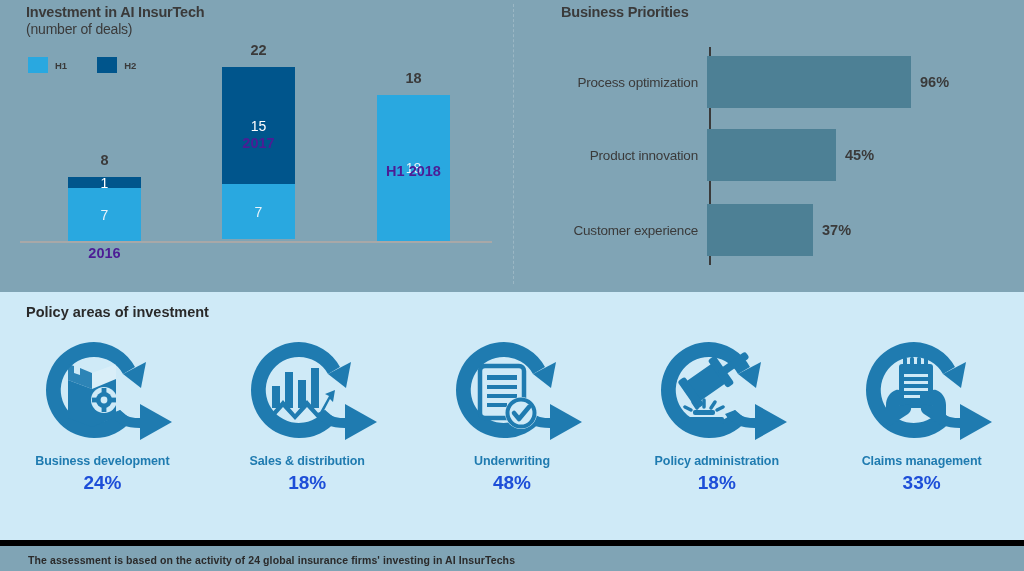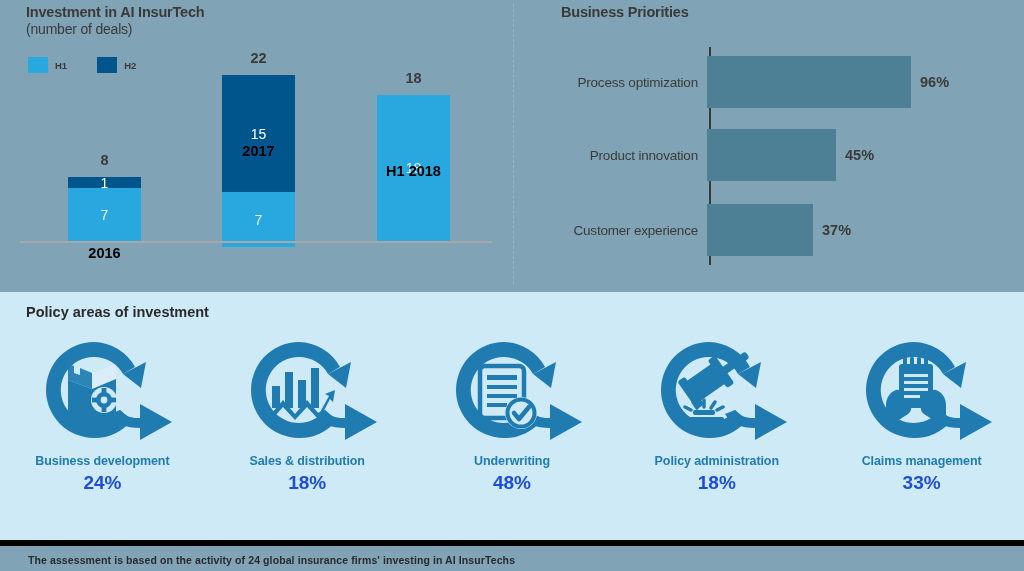--- a/index.html
+++ b/index.html
@@ -41,21 +41,21 @@
   .seg.h1 { background:#29a8e0; }
   .seg.h2 { background:#00558c; }
   .seg-val { font-size:14px; color:#ffffff; }
   .seg.h1 .seg-val { color:#e9f4fb; }
   .col-total {
     position:absolute; width:100%; text-align:center;
     font-size:14.5px; font-weight:bold; color:#3a3a3a;
   }
   .col-cat {
     position:absolute; width:100%; text-align:center;
-    font-size:14.5px; font-weight:bold; color:#000000;
+    font-size:14.5px; font-weight:bold; color:#4c1d95;
   }
 
   
   #divider {
     position:absolute; left:513px; top:4px; width:0; height:280px;
     border-left:1px dashed #9bb7c4;
   }
 
   
   #right-panel { position:absolute; left:525px; top:0; width:499px; height:292px; }
@@ -133,21 +133,21 @@
         <div class="col-total" style="top:-25px;">8</div>
         <div class="seg h2" style="height:11px;">
           <span class="seg-val" style="position:absolute; top:-2px;">1</span>
         </div>
         <div class="seg h1" style="height:53px;">
           <span class="seg-val">7</span>
         </div>
         <div class="col-cat" style="top:68px;">2016</div>
       </div>
 
-      <div class="col" style="left:222px; top:75px; height:172px;">
+      <div class="col" style="left:222px; top:67px; height:172px;">
         <div class="col-total" style="top:-25px;">22</div>
         <div class="seg h2" style="height:117px;">
           <span class="seg-val">15</span>
         </div>
         <div class="seg h1" style="height:55px;">
           <span class="seg-val">7</span>
         </div>
         <div class="col-cat" style="top:68px;">2017</div>
       </div>
 

